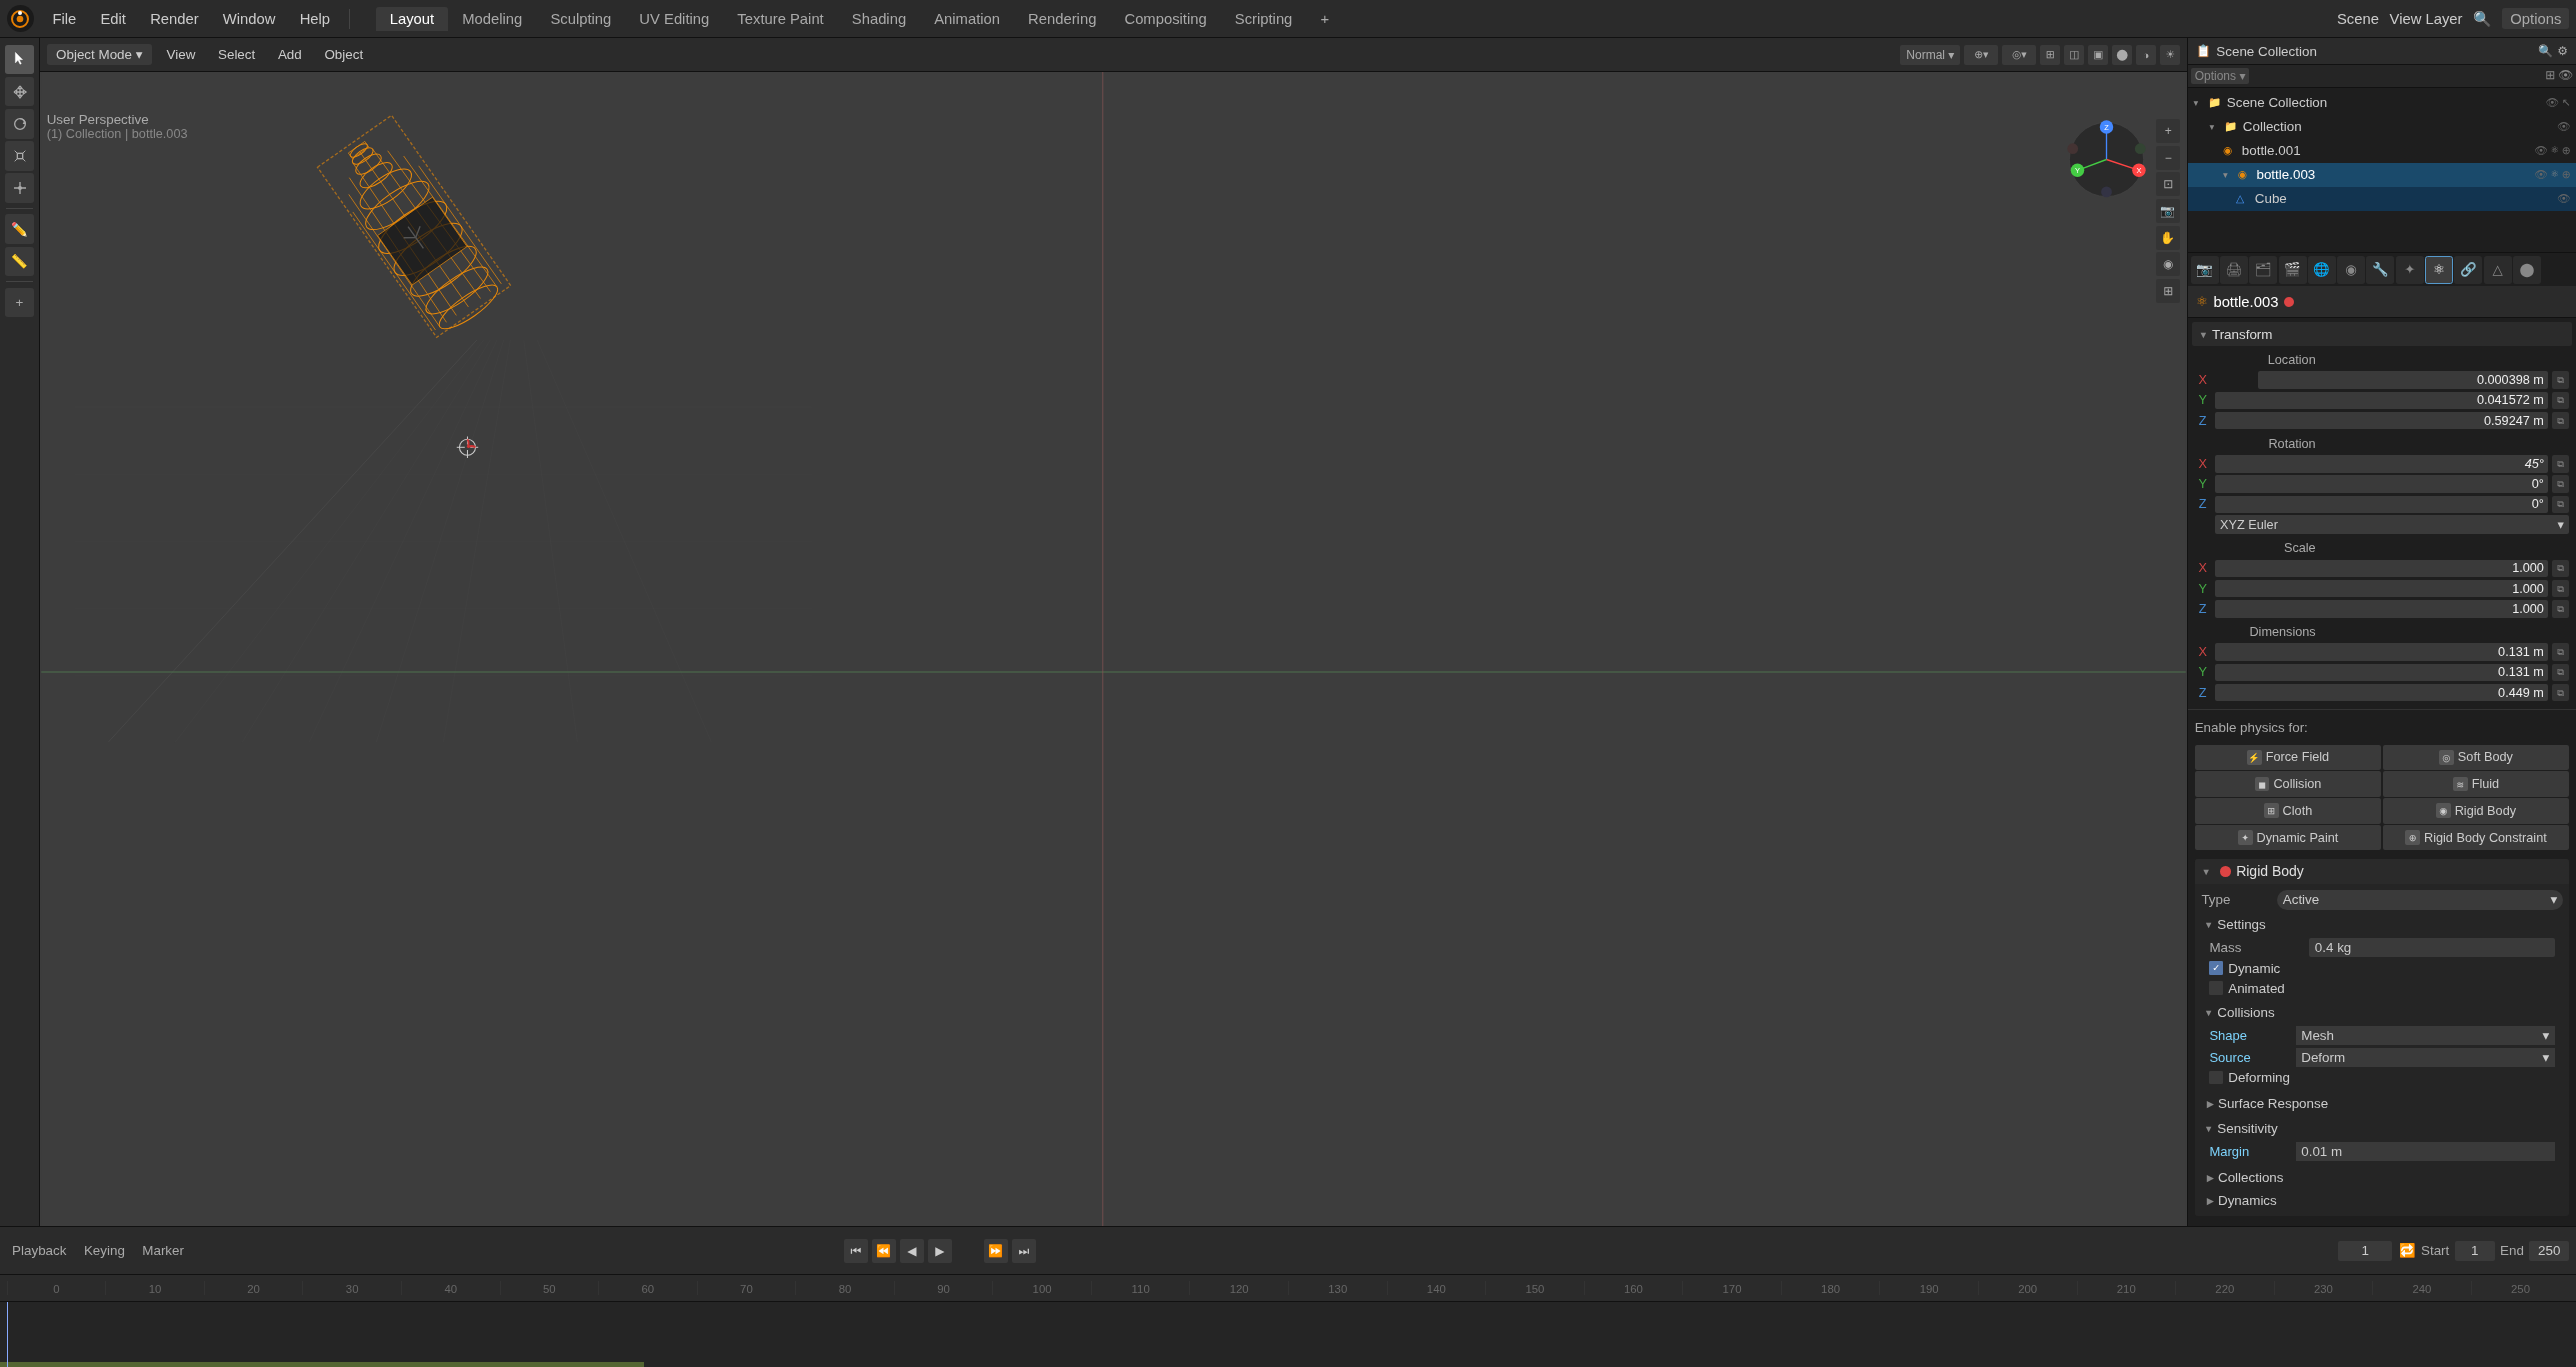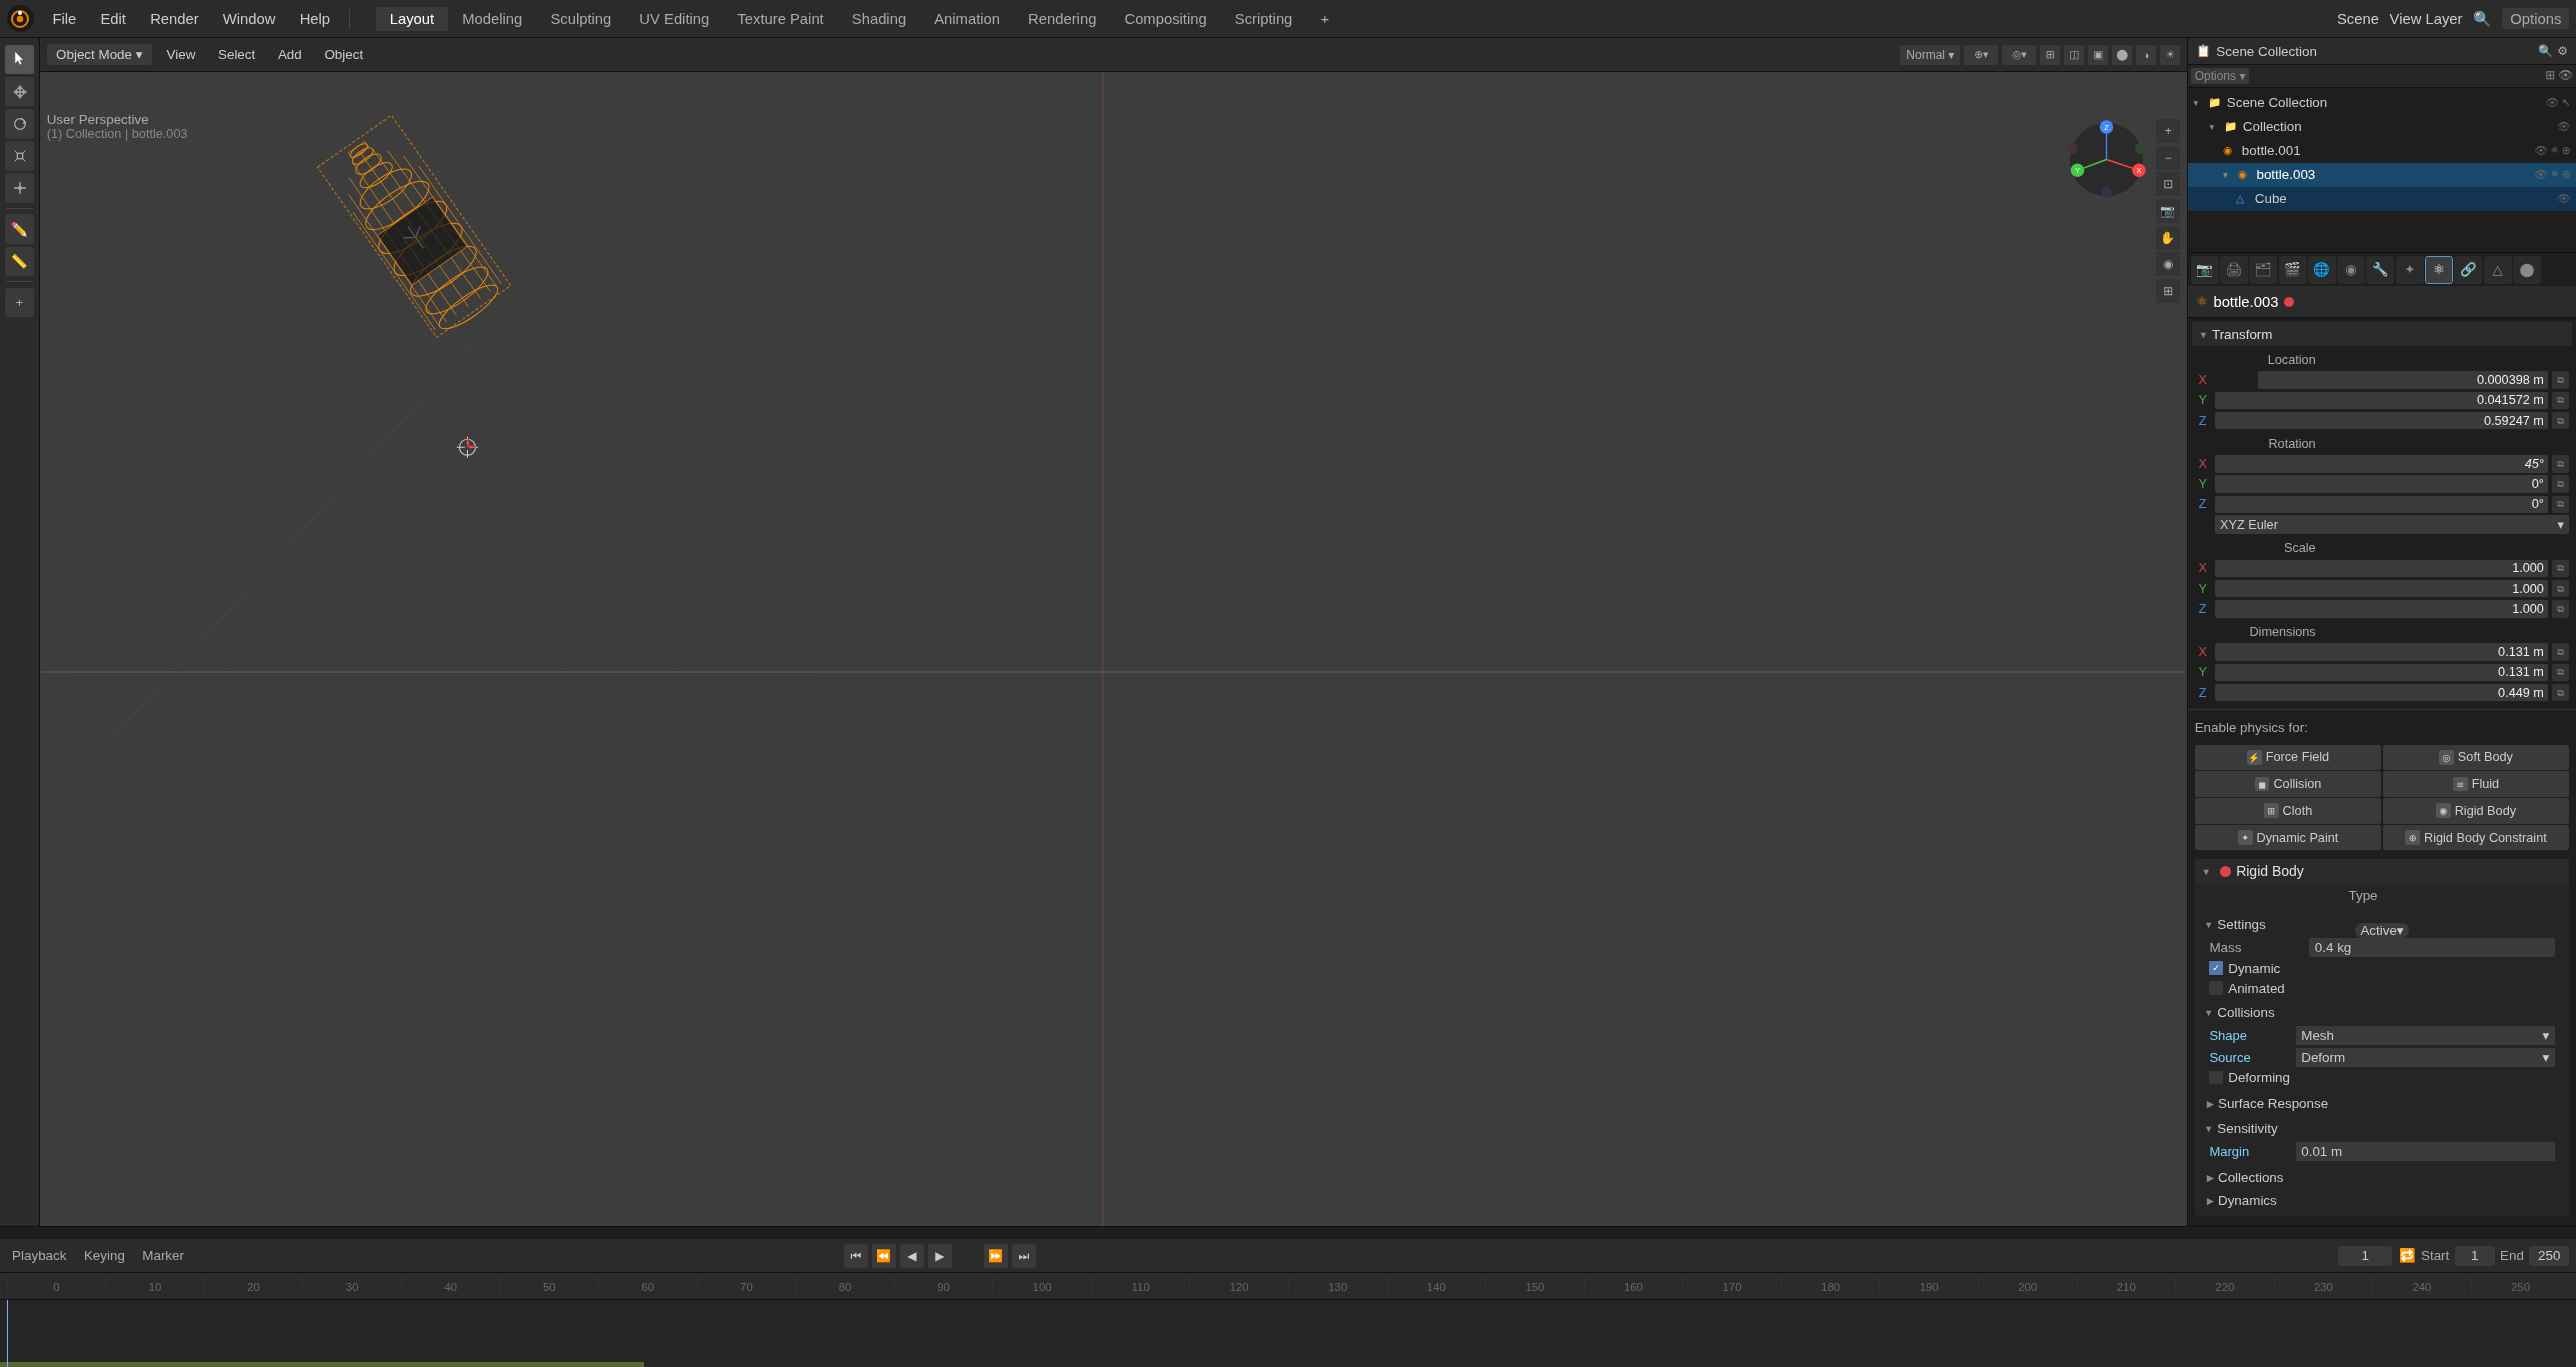--- a/index.html
+++ b/index.html
@@ -448,23 +448,22 @@
       font-size: 14px;
       color: #e0e0e0;
     }
     .rb-body {
       padding: 4px 6.7px;
     }
     .rb-type-row {
       display: flex;
       align-items: center;
       height: 23px;
-      gap: 20px;
+      gap: 9px;
       margin-bottom: 2.7px;
-      flex-direction: column;
     }
     .rb-type-label {
       width: 67px;
       font-size: 13.4px;
       color: #aaa;
     }
     .rb-select {
       flex: 1;
       height: 20px;
       background: #3a3a3a;
@@ -597,28 +596,27 @@
     
     .timeline-area {
       height: 141px;
       background: #1e1e1e;
       border-top: 0.7px solid #111;
       display: flex;
       flex-direction: column;
       flex-shrink: 0;
     }
     .timeline-header {
-      height: 34px;
+      height: 48px;
       background: #2b2b2b;
       display: flex;
       align-items: center;
       padding: 0 6.7px;
       gap: 6.7px;
       border-bottom: 0.7px solid #111;
-      margin-top: 12px;
     }
     .tl-nav-btn {
       font-size: 13.4px;
       color: #aaa;
       cursor: pointer;
       padding: 1.3px 5.4px;
     }
     .tl-play-btn {
       width: 24px;
       height: 24px;

